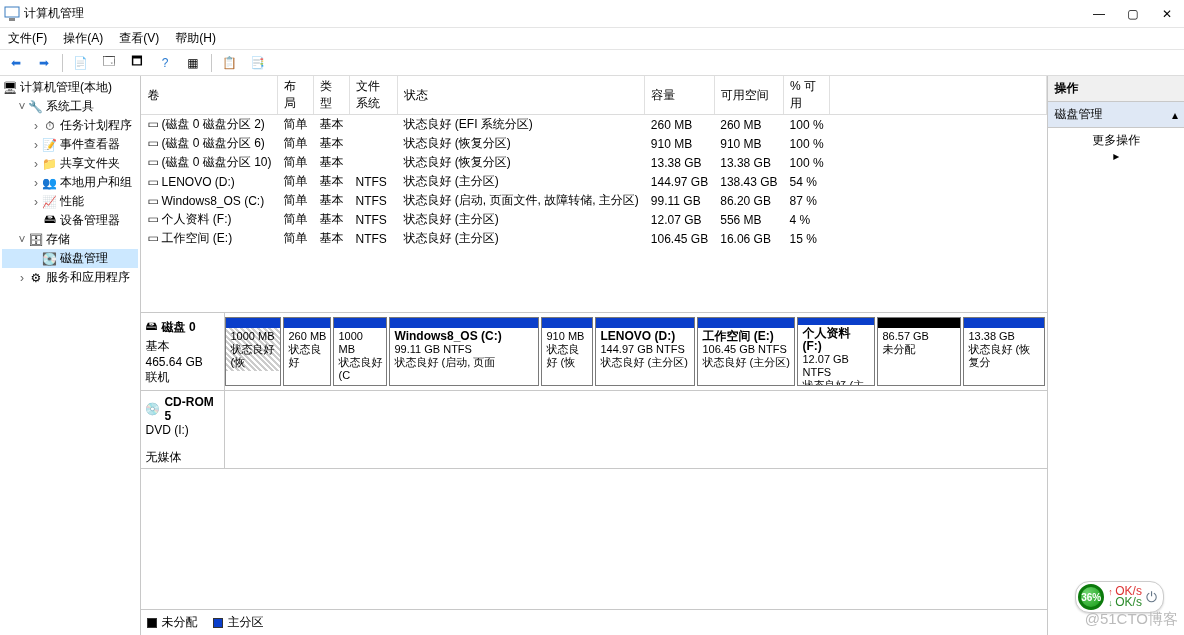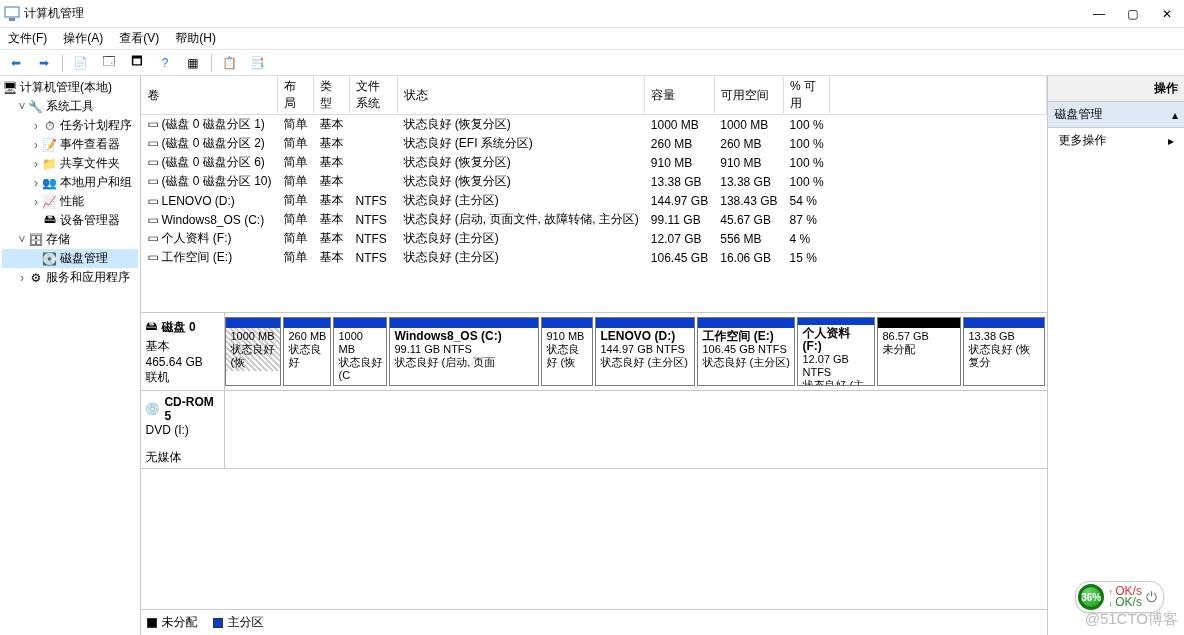--- a/index.html
+++ b/index.html
@@ -29,24 +29,24 @@
 .diskpane { border-top:1px solid #c8c8c8; flex:1; display:flex; flex-direction:column;}
 .diskrow { display:flex; border-bottom:1px solid #c8c8c8; height:78px;}
 .diskinfo { width:84px; border-right:1px solid #c8c8c8; padding:4px; }
 .diskinfo .dname{font-weight:bold;}
 .parts { flex:1; display:flex; padding-top:0;}
 .part { border:1px solid #7a7a7a; margin:4px 2px 4px 0; display:flex; flex-direction:column; position:relative;}
 .part .bar { height:10px;}
 .part .content2 { padding:2px 4px; overflow:hidden; font-size:11px; line-height:13px;}
 .legend { border-top:1px solid #c8c8c8; padding:4px 6px; display:flex; gap:16px; align-items:center;}
 .swatch { width:10px; height:10px; display:inline-block; border:1px solid #333; margin-right:4px; vertical-align:middle;}
-.right { width:144px; display:flex; flex-direction:column;text-align:right;}
+.right { width:144px; display:flex; flex-direction:column;}
 .rhead { background:#f0f0f0; border-bottom:1px solid #c8c8c8; padding:4px 6px; font-weight:bold;}
 .rsection { background:#dfe8f5; padding:4px 6px; border-bottom:1px solid #c8c8c8; display:flex; justify-content:space-between; align-items:center;}
-.ritem { padding:4px 10px; display:flex; justify-content:space-between; align-items:center;}
+.ritem { padding:4px 10px; display:flex; justify-content:space-between; align-items:center;flex-direction:column;}
 .hatched { background:repeating-linear-gradient(45deg,#ccc,#ccc 2px,#fff 2px,#fff 4px);}
 .watermark{position:absolute;right:6px;bottom:6px;color:#bbb;font-size:15px;}
 .badge{position:absolute;right:20px;bottom:22px;display:flex;align-items:center;background:#fff;border:1px solid #ccc;border-radius:14px;padding:2px 6px 2px 2px;gap:4px;box-shadow:0 1px 2px rgba(0,0,0,.15);}
 .badge .circ{width:26px;height:26px;border-radius:50%;background:radial-gradient(circle at 30% 30%,#6fd56f,#149a14);border:3px solid #0c7a0c;display:flex;align-items:center;justify-content:center;color:#fff;font-size:10px;font-weight:bold;}
 .badge .tiny{font-size:9px;color:#555;line-height:10px;}
 </style>
 </head>
 <body>
 
 <div class="titlebar">
@@ -170,31 +170,20 @@
           <th style="width:48px">文件系统</th>
           <th style="width:180px">状态</th>
           <th style="width:54px">容量</th>
           <th style="width:54px">可用空间</th>
           <th style="width:40px">% 可用</th>
           <th></th>
         </tr>
           </thead>
         <tbody id="volbody">
             <tr>
-              <td><span class="vhdr-icon">▭</span>(磁盘 0 磁盘分区 1)</td>
-              <td>简单</td>
-              <td>基本</td>
-              <td></td>
-              <td>状态良好 (恢复分区)</td>
-              <td>1000 MB</td>
-              <td>1000 MB</td>
-              <td>100 %</td>
-              <td></td>
-            </tr>
-            <tr>
               <td><span class="vhdr-icon">▭</span>(磁盘 0 磁盘分区 2)</td>
               <td>简单</td>
               <td>基本</td>
               <td></td>
               <td>状态良好 (EFI 系统分区)</td>
               <td>260 MB</td>
               <td>260 MB</td>
               <td>100 %</td>
               <td></td>
             </tr>
@@ -231,21 +220,21 @@
               <td>54 %</td>
               <td></td>
             </tr>
             <tr>
               <td><span class="vhdr-icon">▭</span>Windows8_OS (C:)</td>
               <td>简单</td>
               <td>基本</td>
               <td>NTFS</td>
               <td>状态良好 (启动, 页面文件, 故障转储, 主分区)</td>
               <td>99.11 GB</td>
-              <td>45.67 GB</td>
+              <td>86.20 GB</td>
               <td>87 %</td>
               <td></td>
             </tr>
             <tr>
               <td><span class="vhdr-icon">▭</span>个人资料 (F:)</td>
               <td>简单</td>
               <td>基本</td>
               <td>NTFS</td>
               <td>状态良好 (主分区)</td>
               <td>12.07 GB</td>

